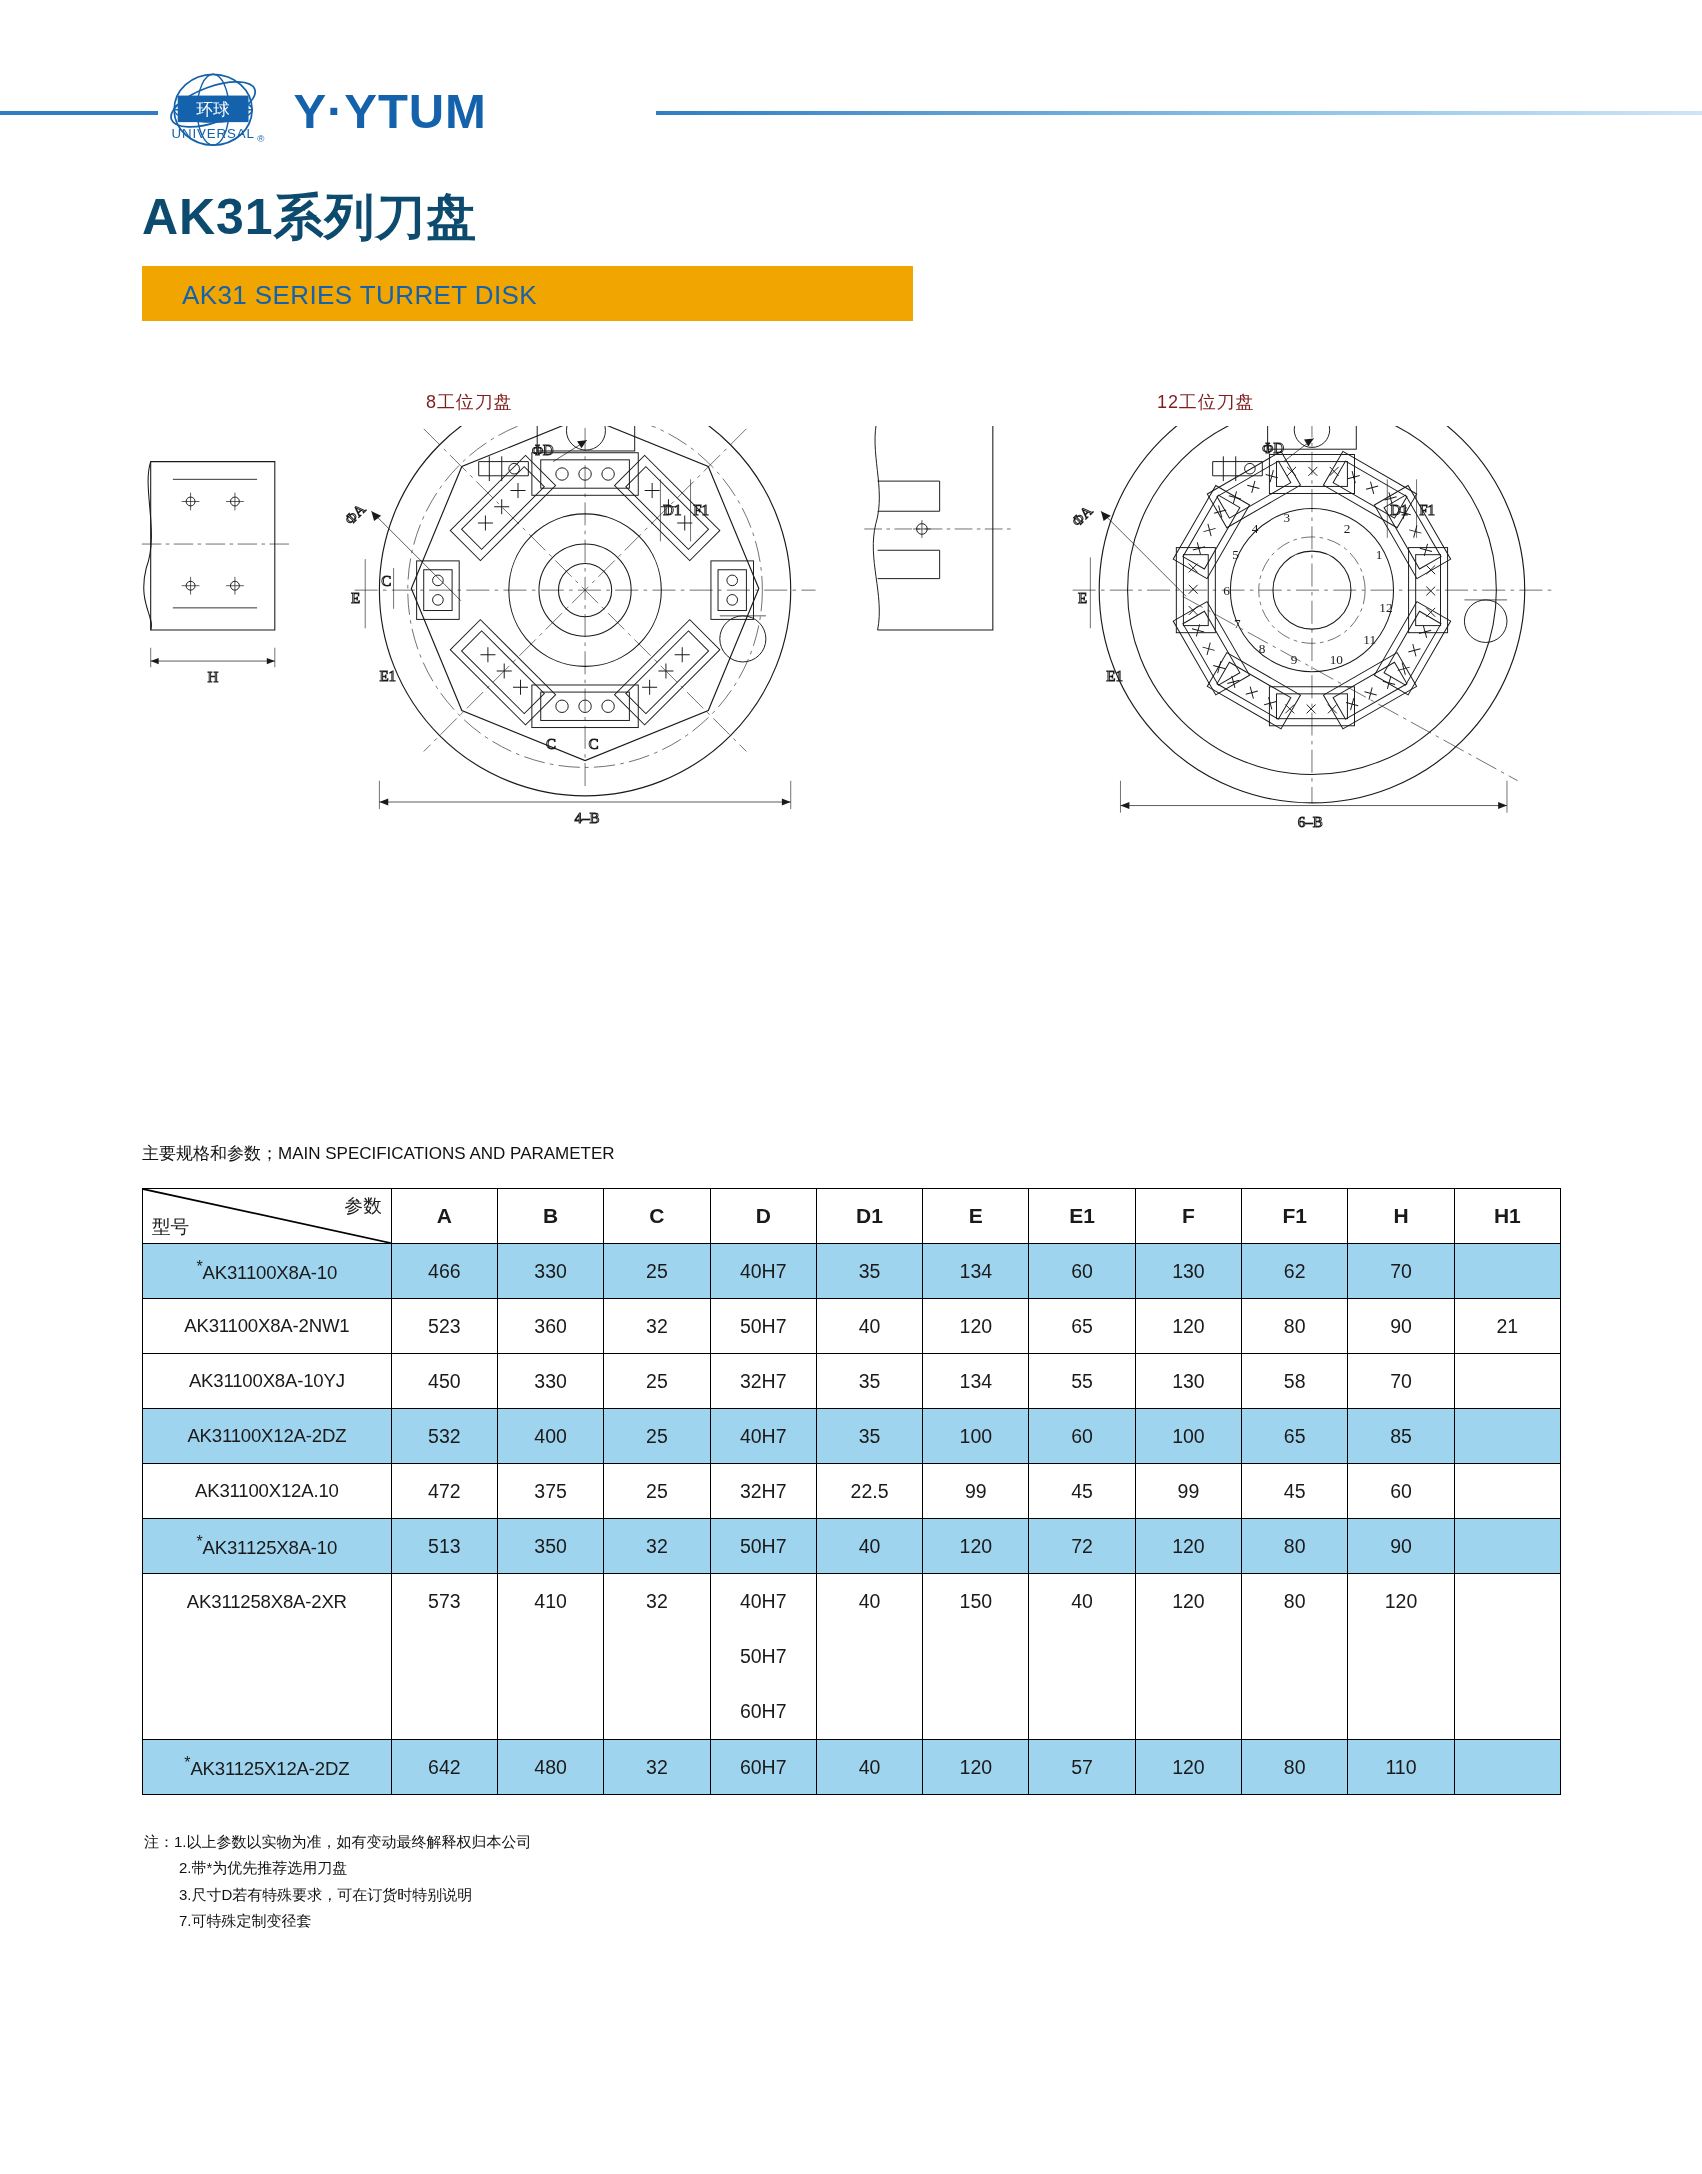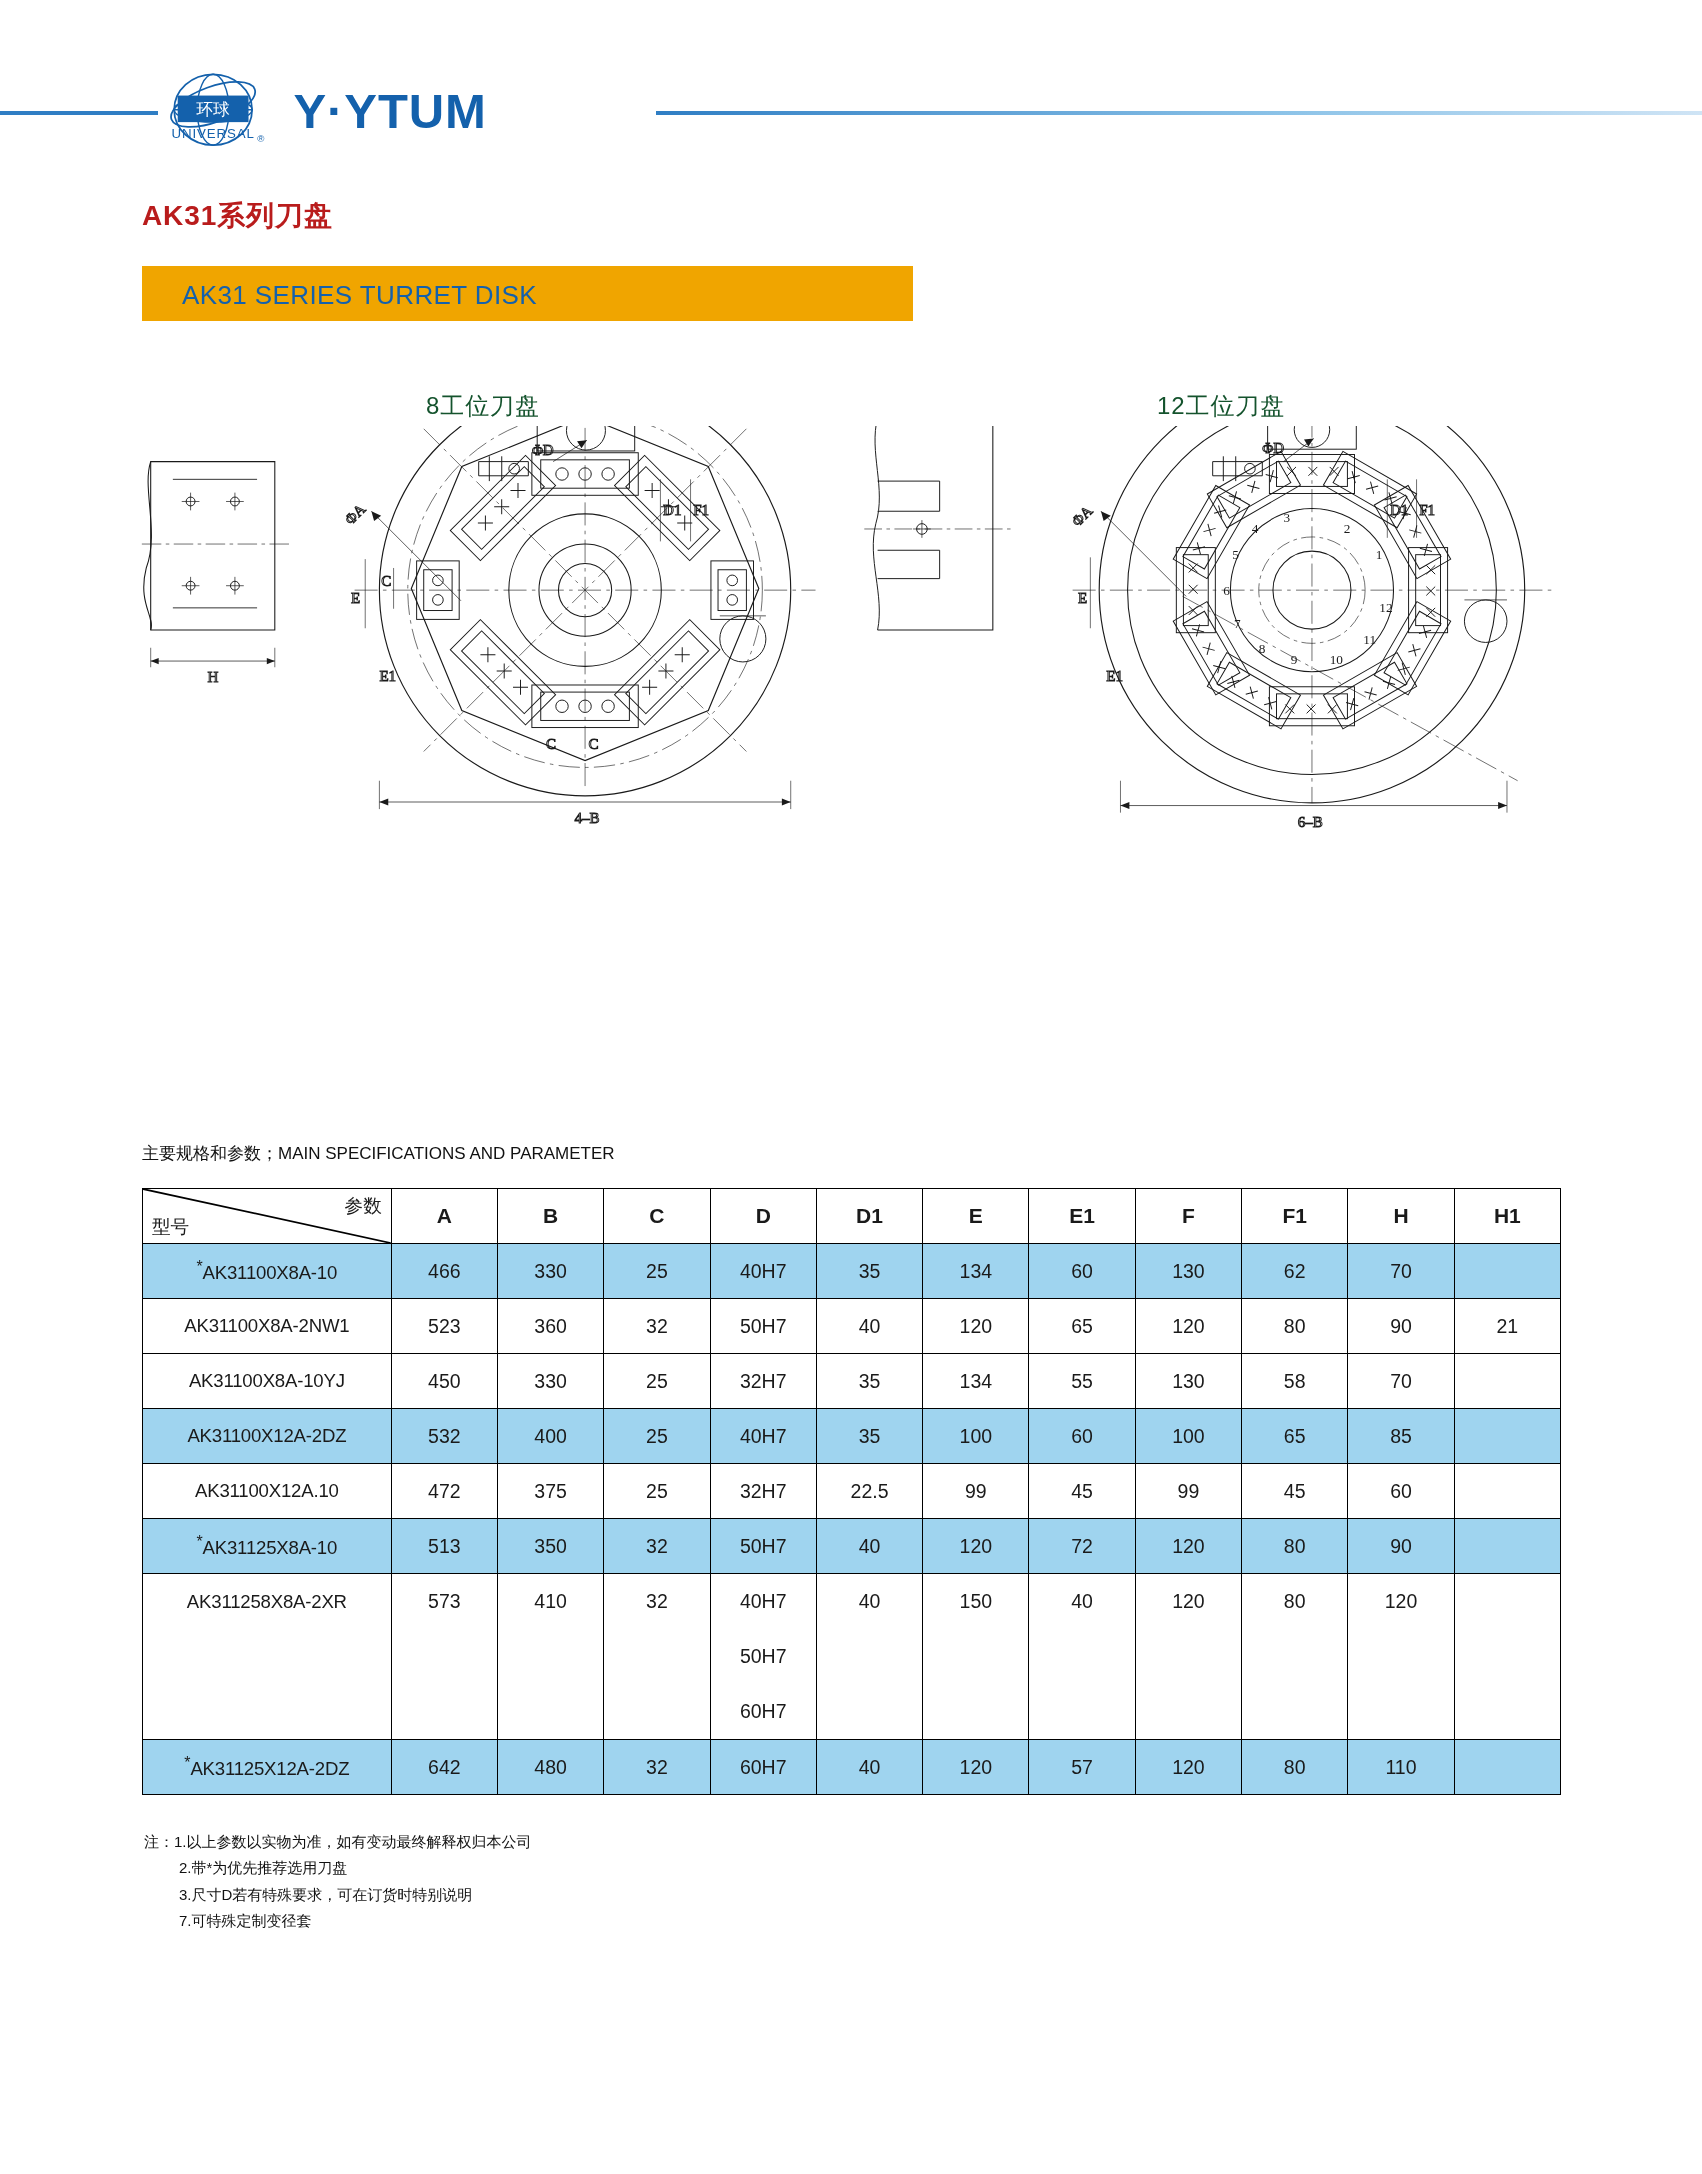--- a/index.html
+++ b/index.html
@@ -55,24 +55,24 @@
     right: 0;
     top: 111px;
     height: 3.5px;
     background: linear-gradient(to right, #2f7ec4 0%, #8cc3e8 60%, #cfe4f5 100%);
   }
 
   
   .title-cn {
     position: absolute;
     left: 142px;
-    top: 197px;
-    font-size: 28px;
+    top: 184px;
+    font-size: 50px;
     font-weight: bold;
-    color: #b91c1c;
+    color: #0c4a6e;
     letter-spacing: 0.9px;
   }
   .title-bar {
     position: absolute;
     left: 142px;
     top: 266px;
     width: 771px;
     height: 55px;
     background: #f0a500;
   }
@@ -82,22 +82,22 @@
     top: 280px;
     font-size: 26px;
     color: #1461ac;
     letter-spacing: 0.4px;
     text-align: center;
   }
 
   
   .cap {
     position: absolute;
-    font-size: 24px;
-    color: #14532d;
+    font-size: 18px;
+    color: #7f1d1d;
     letter-spacing: 0.9px;
   }
   .cap-8 { left: 426px; top: 390px; }
   .cap-12 { left: 1157px; top: 390px; }
 
   
   .drawings {
     position: absolute;
     left: 0; top: 426px;
     width: 1702px; height: 674px;

